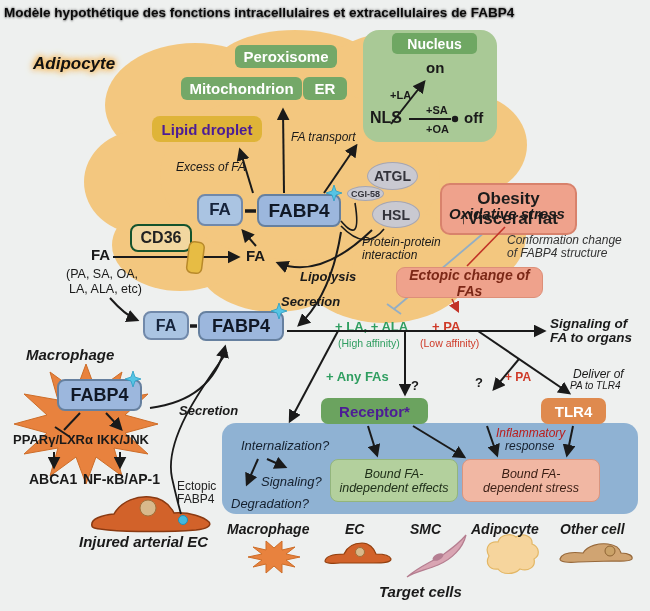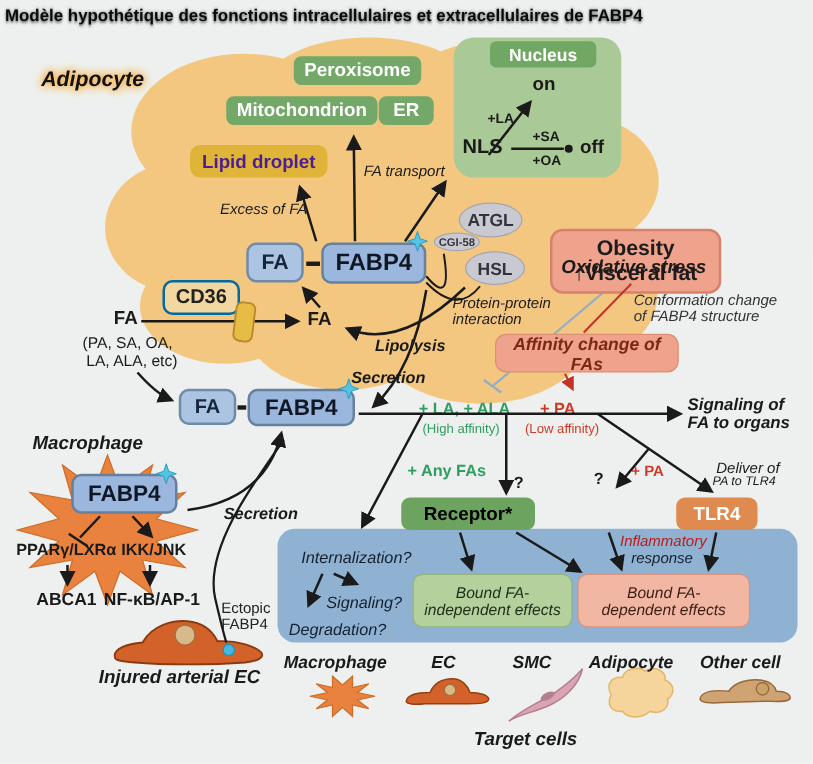--- a/index.html
+++ b/index.html
@@ -90,25 +90,25 @@
   <div class="lbl b" style="left:426px;top:124px;font-size:11px;">+OA</div>
   <div class="lbl b" style="left:464px;top:110px;font-size:15px;">off</div>
 
   <div class="bx col" style="left:440px;top:151px;width:137px;height:52px;background:#efa28c;border:2px solid #d8826c;border-radius:10px;color:#1c1c1c;font-size:17px;margin-top:32px;">
     <span>Obesity</span>
     <span>↑Visceral fat</span>
   </div>
   <div class="lbl b it" style="left:449px;top:206px;font-size:15px;">Oxidative stress</div>
   <div class="lbl it" style="left:507px;top:234px;font-size:12px;color:#333;">Conformation change</div>
   <div class="lbl it" style="left:507px;top:247px;font-size:12px;color:#333;">of FABP4 structure</div>
-  <div class="bx it" style="left:396px;top:267px;width:147px;height:31px;background:#efa28c;border:1px solid #dd8f78;border-radius:9px;color:#7c2817;font-size:14px;">Affinity change of FAs</div>
+  <div class="bx it" style="left:396px;top:267px;width:147px;height:31px;background:#efa28c;border:1px solid #dd8f78;border-radius:9px;color:#7c2817;font-size:14px;">Ectopic change of FAs</div>
 
   <div class="bx ltblue" style="left:197px;top:194px;width:46px;height:32px;font-size:17px;border-radius:8px;">FA</div>
   <div class="bx blue" style="left:257px;top:194px;width:84px;height:33px;font-size:19px;border-radius:8px;">FABP4</div>
-  <div class="bx" style="left:130px;top:224px;width:62px;height:28px;background:#f2d7a0;border:2px solid #0369a1;border-radius:8px;color:#222;font-size:16px;">CD36</div>
+  <div class="bx" style="left:130px;top:224px;width:62px;height:28px;background:#f2d7a0;border:2px solid #14532d;border-radius:8px;color:#222;font-size:16px;">CD36</div>
   <div class="lbl" style="left:246px;top:248px;font-size:15px;font-weight:600;">FA</div>
 
   <div class="ell" style="left:367px;top:162px;width:51px;height:28px;font-size:14px;">ATGL</div>
   <div class="ell" style="left:347px;top:186px;width:37px;height:15px;font-size:9px;">CGI-58</div>
   <div class="ell" style="left:372px;top:201px;width:48px;height:27px;font-size:14px;">HSL</div>
 
   <div class="lbl it" style="left:176px;top:161px;font-size:12px;">Excess of FA</div>
   <div class="lbl it" style="left:291px;top:131px;font-size:12px;">FA transport</div>
   <div class="lbl b it" style="left:300px;top:270px;font-size:13px;">Lipolysis</div>
   <div class="lbl b it" style="left:281px;top:295px;font-size:13px;">Secretion</div>
@@ -140,36 +140,36 @@
   <div class="lbl b it" style="left:179px;top:404px;font-size:13px;">Secretion</div>
   <div class="lbl b" style="left:13px;top:433px;font-size:13px;">PPARγ/LXRα</div>
   <div class="lbl b" style="left:97px;top:433px;font-size:13px;">IKK/JNK</div>
   <div class="lbl b" style="left:29px;top:472px;font-size:14px;">ABCA1</div>
   <div class="lbl b" style="left:83px;top:472px;font-size:14px;">NF-κB/AP-1</div>
   <div class="lbl" style="left:177px;top:480px;font-size:12px;color:#222;">Ectopic</div>
   <div class="lbl" style="left:177px;top:493px;font-size:12px;color:#222;">FABP4</div>
   <div class="lbl b it" style="left:79px;top:534px;font-size:15px;">Injured arterial EC</div>
 
   <div class="bx" style="left:222px;top:423px;width:416px;height:91px;background:#8fb2d3;border-radius:14px;"></div>
-  <div class="bx" style="left:321px;top:398px;width:107px;height:26px;background:#6ba35f;color:#000000;font-size:15px;">Receptor*</div>
+  <div class="bx" style="left:321px;top:398px;width:107px;height:26px;background:#6ba35f;color:#4c1d95;font-size:15px;">Receptor*</div>
   <div class="bx orangebx" style="left:541px;top:398px;width:65px;height:26px;">TLR4</div>
   <div class="lbl it" style="left:496px;top:427px;font-size:12px;color:#b91c1c;">Inflammatory</div>
   <div class="lbl it" style="left:505px;top:440px;font-size:12px;color:#15202e;">response</div>
 
   <div class="lbl it" style="left:241px;top:439px;font-size:13px;color:#15202e;">Internalization?</div>
   <div class="lbl it" style="left:261px;top:475px;font-size:13px;color:#15202e;">Signaling?</div>
   <div class="lbl it" style="left:231px;top:497px;font-size:13px;color:#15202e;">Degradation?</div>
 
   <div class="bx col it" style="left:330px;top:459px;width:128px;height:43px;background:#b3d09d;border:1px solid #93b57d;border-radius:8px;color:#20301a;font-size:12.5px;font-weight:normal;">
     <span>Bound FA-</span>
     <span>independent effects</span>
   </div>
   <div class="bx col it" style="left:462px;top:459px;width:138px;height:43px;background:#f1b7a3;border:1px solid #d9957f;border-radius:8px;color:#3a1e14;font-size:12.5px;font-weight:normal;">
     <span>Bound FA-</span>
-    <span>dependent effects</span>
+    <span>dependent stress</span>
   </div>
 
   <div class="lbl b it" style="left:227px;top:522px;font-size:14px;">Macrophage</div>
   <div class="lbl b it" style="left:345px;top:522px;font-size:14px;">EC</div>
   <div class="lbl b it" style="left:410px;top:522px;font-size:14px;">SMC</div>
   <div class="lbl b it" style="left:471px;top:522px;font-size:14px;">Adipocyte</div>
   <div class="lbl b it" style="left:560px;top:522px;font-size:14px;">Other cell</div>
   <div class="lbl b it" style="left:379px;top:584px;font-size:15px;">Target cells</div>
 
   <svg width="650" height="611" viewBox="0 0 650 611">

